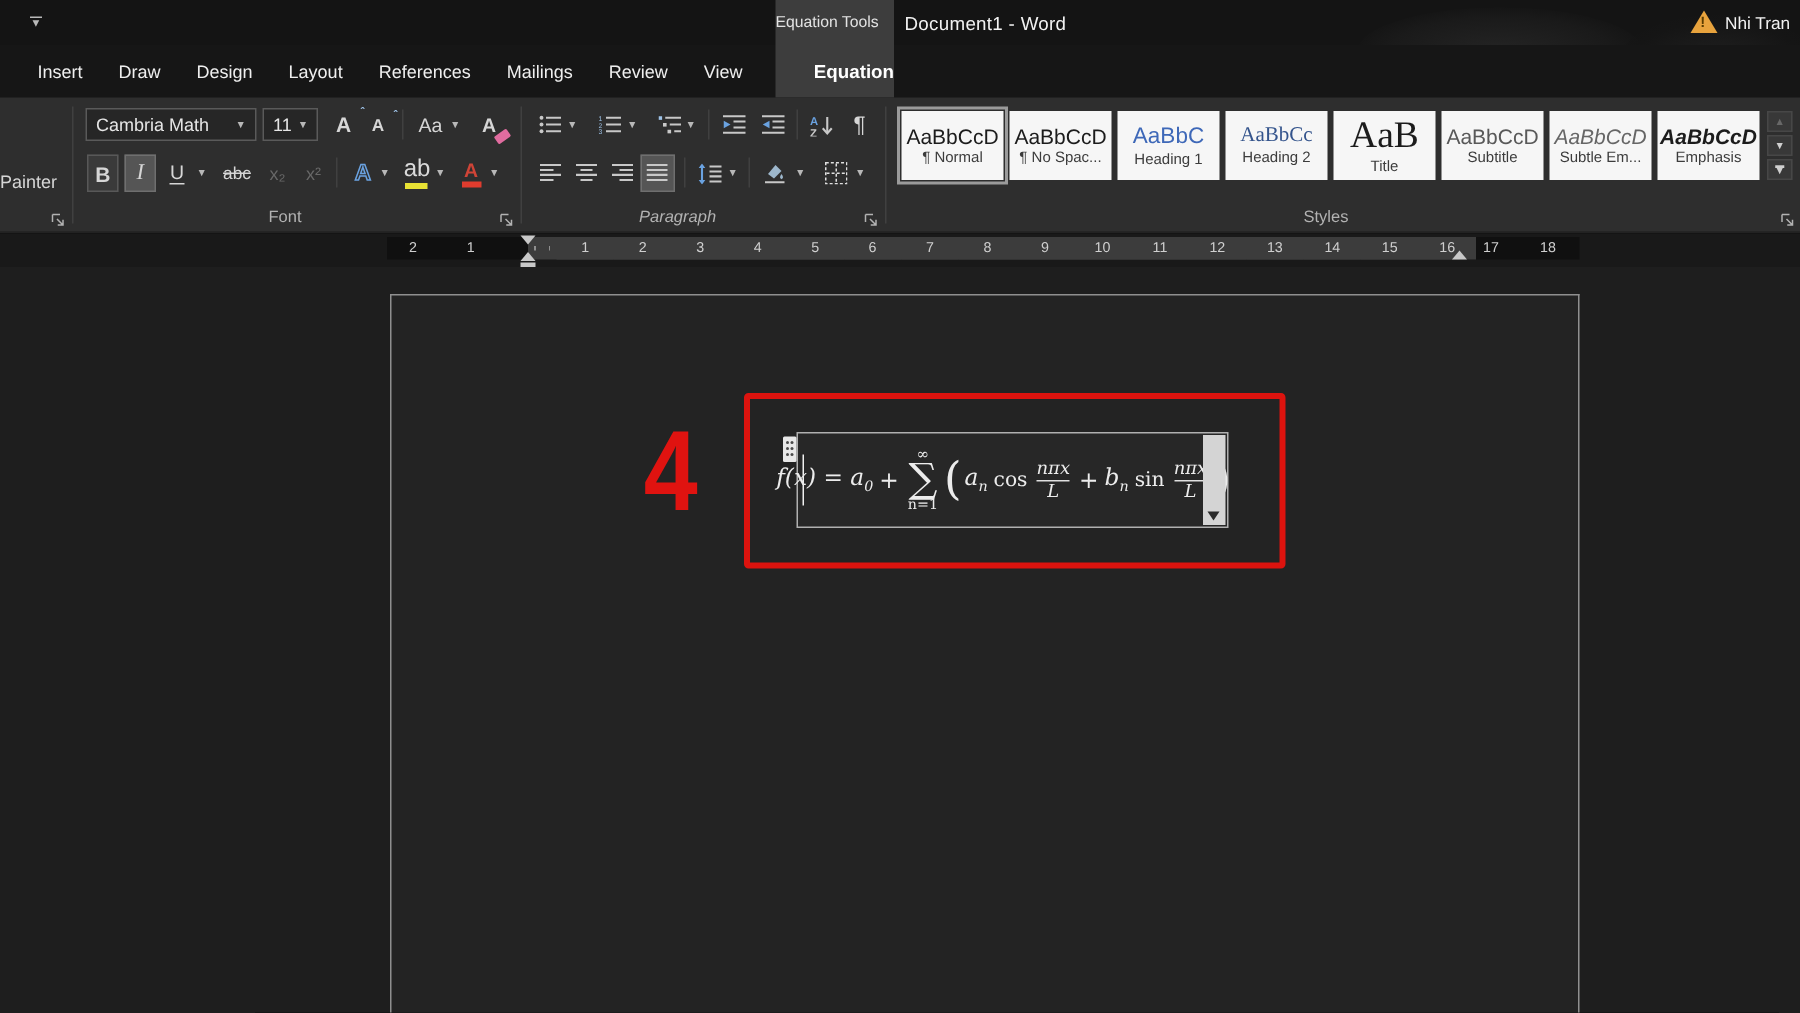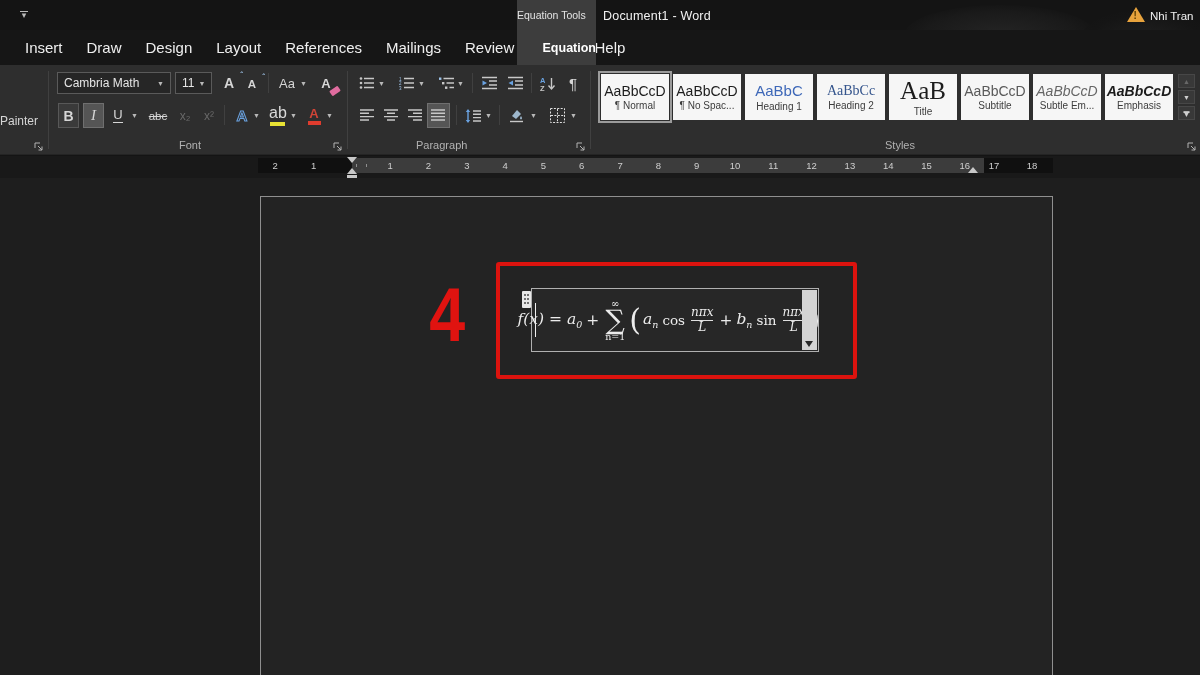--- a/index.html
+++ b/index.html
@@ -26,21 +26,21 @@
   .user-name { left:1150px; top:10px; color:#f2f2f2; font-size:11.5px; }
 
   .ctx-panel { left:517px; top:0; width:79px; height:30px; background:#3d3d3d;
                display:flex; align-items:center; justify-content:flex-start; }
   .ctx-panel span { color:#e3e3e3; font-size:10.5px; }
   .ctx-tab { left:517px; top:30px; width:79px; height:35px; background:#3d3d3d;
              display:flex; align-items:center; justify-content:flex-end;font-weight:bold; }
   .ctx-tab span { color:#ffffff; font-size:12.5px; }
 
   .menu-tabs { left:25px; top:30px; height:35px; display:flex; align-items:center; gap:24px; }
-  .menu-tabs span { color:#efefef; font-size:15px; cursor:default; }
+  .menu-tabs span { color:#efefef; font-size:12px; cursor:default; }
 
   .tellme { left:608px; top:30px; height:35px; display:flex; align-items:center; gap:10px; }
   .bulb { width:14px; height:14px; }
   .tellme-label { color:#c9c9c9; font-size:12.5px; }
 
   
   .ribbon { left:0; top:65px; width:1200px; height:90px; background:#2e2e2e; border-bottom:1px solid #242424; }
   .vsep { position:absolute; top:6px; width:1px; height:78px; background:#404040; }
   .glabel { position:absolute; top:74px; color:#b2b2b2; font-size:11px; }
   .launcher { position:absolute; width:11px; height:11px; }
@@ -350,21 +350,21 @@
     </div>
     <span class="chev" style="left:530px; top:47px;">▼</span>
     <div class="btn" style="left:544px; top:38px; width:26px; height:25px;">
       <svg width="15" height="15" viewBox="0 0 15 15">
           <rect x="0.5" y="0.5" width="14" height="14" fill="none" stroke="#e0e0e0" stroke-dasharray="2 1.4"></rect>
           <path d="M7.5 1 V14 M1 7.5 H14" stroke="#e0e0e0" stroke-dasharray="2 1.4"></path>
         </svg>
     </div>
     <span class="chev" style="left:570px; top:47px;">▼</span>
 
-    <div class="glabel" style="left:416px;">Paragraph</div>
+    <div class="glabel" style="left:426px;font-style:italic;">Paragraph</div>
     <div class="launcher" style="left:575px; top:76px;">
       <svg width="11" height="11" viewBox="0 0 11 11">
           <path d="M2 2 H7 M2 2 V7" stroke="#b2b2b2" fill="none"></path>
           <path d="M5 5 L9 9 M9 5.5 V9 H5.5" stroke="#b2b2b2" fill="none"></path>
         </svg>
     </div>
     <div class="vsep" style="left:590px;"></div>
 
     <div class="scard sel" style="left:601px;">
       <span class="sprev">AaBbCcD</span>
@@ -402,21 +402,21 @@
         <span class="dim">▲</span>
       </div>
     <div class="sscroll" style="left:1178px; top:25px;">
         <span>▼</span>
       </div>
     <div class="sscroll" style="left:1178px; top:41px; flex-direction:column; line-height:3px;">
         <span style="font-size:6px; letter-spacing:0;">▬</span>
         <span>▼</span>
       </div>
 
-    <div class="glabel" style="left:869px;margin-left:16px;">Styles</div>
+    <div class="glabel" style="left:869px;">Styles</div>
     <div class="launcher" style="left:1186px; top:76px;">
       <svg width="11" height="11" viewBox="0 0 11 11">
           <path d="M2 2 H7 M2 2 V7" stroke="#b2b2b2" fill="none"></path>
           <path d="M5 5 L9 9 M9 5.5 V9 H5.5" stroke="#b2b2b2" fill="none"></path>
         </svg>
     </div>
   </div>
 
   <div class="abs rulerrow">
     <div class="rseg rdark" style="left:258px; width:94px;"></div>

